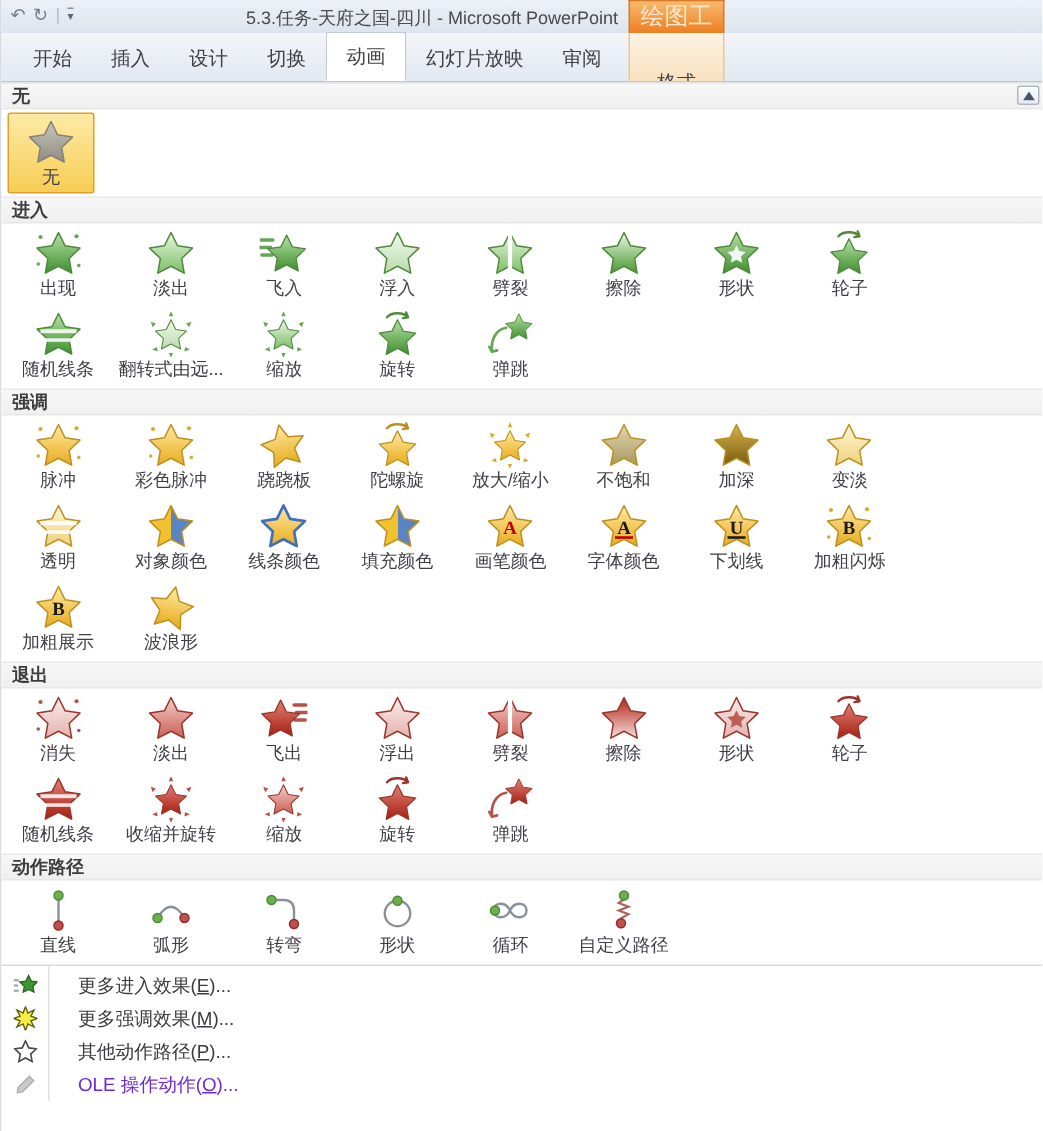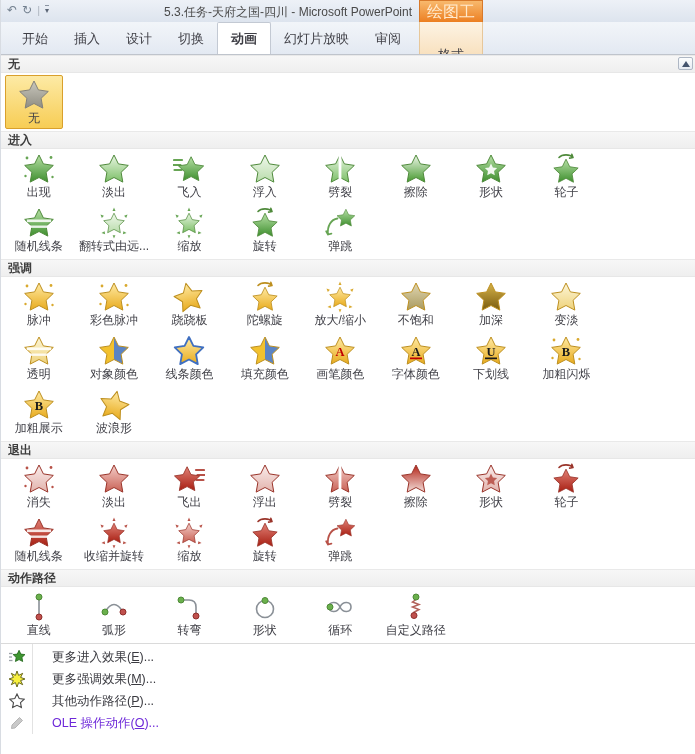--- a/index.html
+++ b/index.html
@@ -15,25 +15,25 @@
   .qat .sep{color:#aeb6c0;font-size:11px;}
   .qat .dd{font-size:8px;color:#5a6575;border-top:1px solid #8a93a1;line-height:8px;padding-top:1px;}
   .win-title{position:absolute;left:110px;right:230px;top:4px;text-align:center;
              font-size:12px;color:#4a4a4a;white-space:nowrap;}
   .ctx-header{position:absolute;left:418px;top:0;width:64px;height:22px;
               background:linear-gradient(#f8b96d,#ec7f22);
               border:1px solid #d8792a;border-bottom:none;box-sizing:border-box;
               color:#ffe9cc;font-size:16px;text-align:center;line-height:21px;}
 
   
-  .tabrow{position:relative;height:32px;flex:0 0 32px;display:flex;align-items:center;
+  .tabrow{position:relative;height:32px;flex:0 0 32px;display:flex;align-items:flex-end;
           padding-left:8px;background:linear-gradient(#f2f5f9,#e3e9f2);}
   .tab{padding:0 13px;font-size:13px;line-height:31px;color:#3f3f46;cursor:default;}
   .tab.active{background:#fff;border:1px solid #c3c9d3;border-bottom:1px solid #fff;
-              border-radius:2px 2px 0 0;font-weight:bold;}
+              border-radius:2px 2px 0 0;}
   .tab.contextual{position:absolute;left:418px;top:0;width:64px;height:32px;padding:17px;
                   text-align:center;line-height:31px;box-sizing:border-box;
                   background:linear-gradient(#fdf3e4,#f8e0bd);
                   border-left:1px solid #e7c79a;border-right:1px solid #e7c79a;}
 
   
   .gallery{position:relative;flex:1;display:flex;flex-direction:column;background:#fff;
            border-top:1px solid #bfc4cc;}
   .scroll-up{position:absolute;top:2px;right:2px;width:15px;height:13px;
              border:1px solid #aeb7c4;border-radius:2px;box-sizing:border-box;

